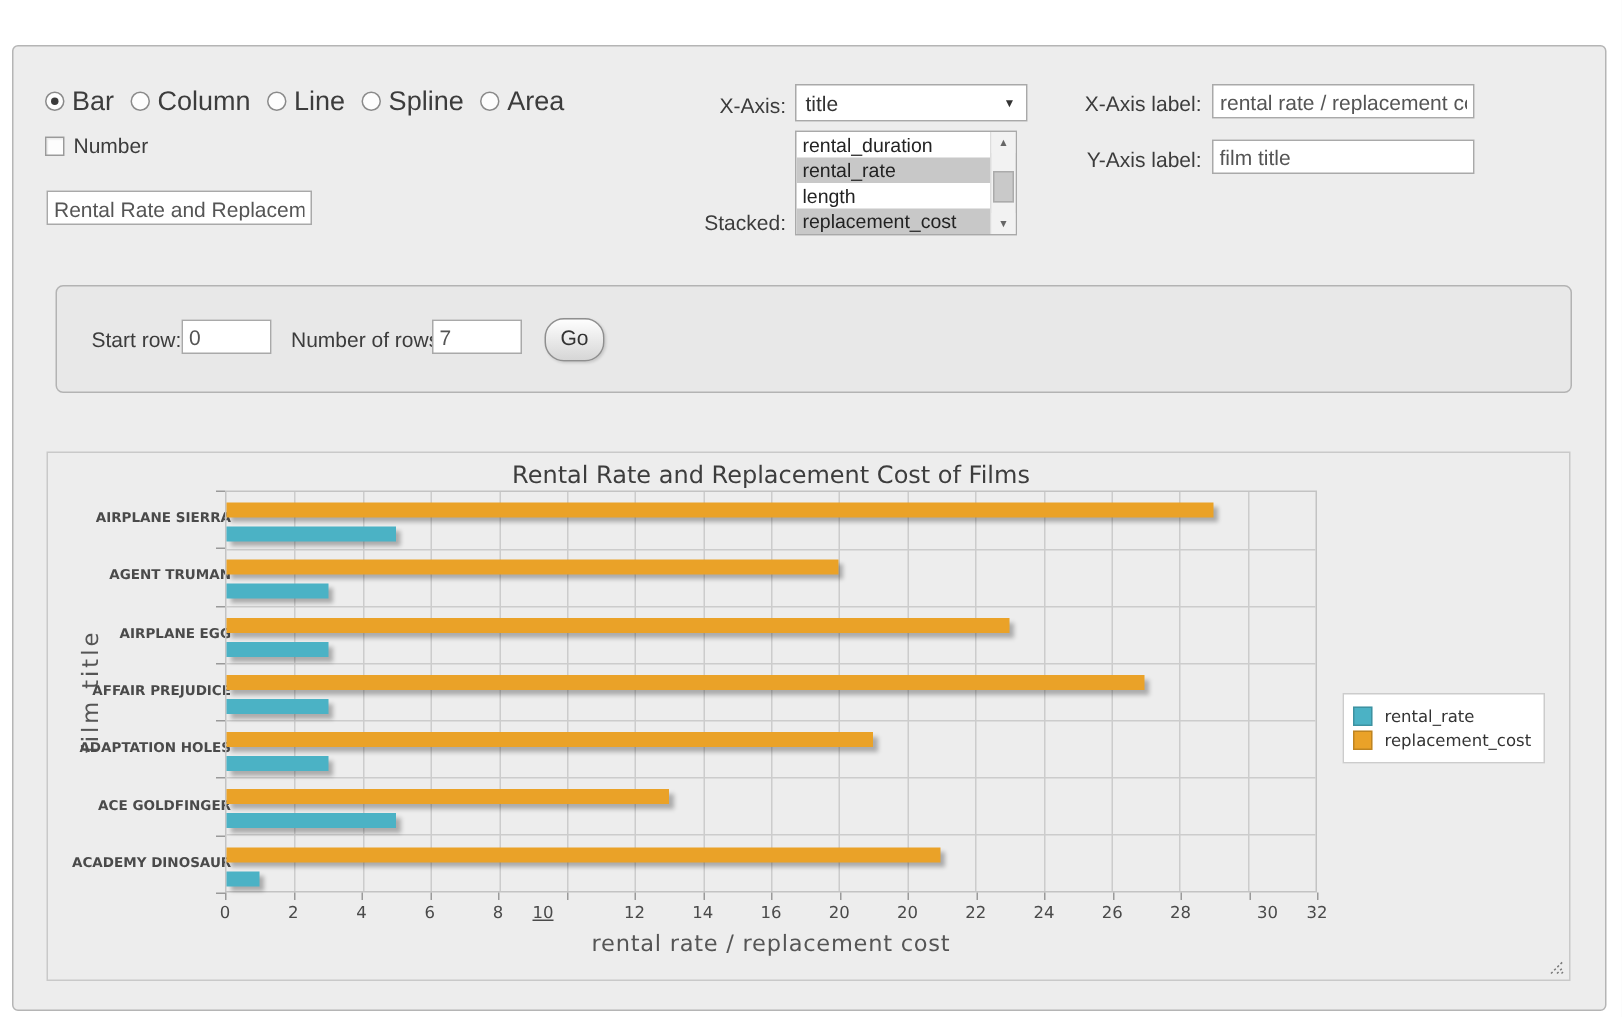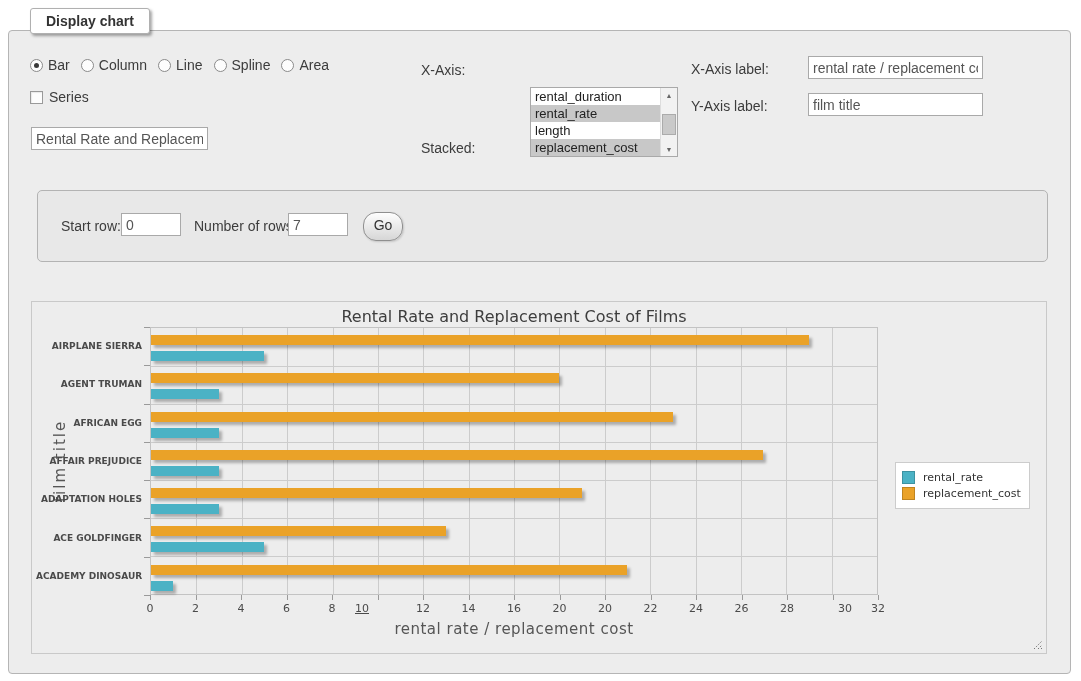--- a/index.html
+++ b/index.html
@@ -14,22 +14,22 @@
     box-sizing:border-box;
   }
   .legendbox {
     position:absolute; left:30px; top:8px; z-index:3;
     background:#fff; border:1px solid #b0b0b0; border-radius:3px;
     box-shadow:2px 2px 3px rgba(0,0,0,0.35);
     padding:4px 15px; font-size:14px; font-weight:bold; color:#333;
   }
   
   .flabel { position:absolute; font-size:14px; color:#3c3c3c; white-space:nowrap; }
-  .flabel.right { }
-  .radio-row { position:absolute; left:29px; top:55px; display:flex; align-items:center; font-size:14px; color:#3c3c3c; }
+  .flabel.right { text-align:right; }
+  .radio-row { position:absolute; left:29px; top:55px; display:flex; align-items:center; font-size:18px; color:#3c3c3c; }
   .radio-item { display:flex; align-items:center; margin-right:11px; }
   .radio {
     width:13px; height:13px; border-radius:50%; border:1px solid #8a8a8a;
     background:#fdfdfd; margin-right:5px; position:relative; box-sizing:border-box; flex:0 0 13px;
   }
   .radio.on::after {
     content:''; position:absolute; left:3px; top:3px; width:5px; height:5px;
     border-radius:50%; background:#3a3a3a;
   }
   .checkbox-row { position:absolute; left:29px; top:87px; display:flex; align-items:center; font-size:14px; color:#3c3c3c; }
@@ -77,21 +77,21 @@
     position:absolute; left:30px; top:300px; width:1016px; height:353px;
     background:#ededed; border:1px solid #c9c9c9; box-sizing:border-box;
     font-family:"DejaVu Sans", sans-serif;
   }
   .chart-title { position:absolute; left:118px; top:5px; width:728px; text-align:center; font-size:16px; color:#3d3d3d; }
   .plot { position:absolute; left:118px; top:25px; width:728px; height:268px; border:1px solid #c3c3c3; box-sizing:border-box; }
   .gl-v { position:absolute; top:0; bottom:0; width:1px; background:#ccc; }
   .gl-h { position:absolute; left:0; right:0; height:1px; background:#ccc; }
   .bar-row { position:absolute; left:0; width:100%; }
   .bar { position:absolute; left:0; height:10px; box-shadow:3px 3px 3px rgba(0,0,0,0.28); }
-  .ylabels { position:absolute; left:4px; top:25px; width:112px; height:268px; }
+  .ylabels { position:absolute; left:16px; top:25px; width:112px; height:268px; }
   .ylabel { position:absolute; right:6px; left:0; text-align:right; font-size:9px; font-weight:600; color:#4a4a4a; white-space:nowrap; }
   .ytick { position:absolute; left:112px; width:6px; height:1px; background:#9a9a9a; }
   .xtick-dash { position:absolute; width:1px; height:5px; background:#9a9a9a; top:293px; }
   .xtick-label { position:absolute; top:300px; width:30px; text-align:center; font-size:11px; color:#4a4a4a; }
   .x-axis-title { position:absolute; left:118px; top:318px; width:728px; text-align:center; font-size:15px; color:#555; letter-spacing:0.5px; }
   .y-axis-title {
     position:absolute; left:14px; top:159px; white-space:nowrap;
     transform:translate(-50%,-50%) rotate(-90deg);
     font-size:15px; color:#555; letter-spacing:2px;
     transform-origin:center; margin-left:14px;
@@ -100,21 +100,20 @@
   .legend-row { display:flex; align-items:center; margin:3px 0; }
   .swatch { width:13px; height:13px; margin-right:8px; border:1px solid rgba(0,0,0,0.18); box-sizing:border-box; flex:0 0 13px; }
   .legend-label { font-size:11px; color:#333; white-space:nowrap; }
   .resize-handle { position:absolute; right:3px; bottom:3px; width:12px; height:12px; cursor:nwse-resize; }
 </style>
 </head>
 <body>
 
 <div class="screen">
 
-  <div class="legendbox">Display chart</div>
 
   <div class="fieldset">
 
     <div class="radio-row" style="left:21px; top:26px;">
         <span class="radio-item">
           <span class="radio on"></span>
           <span>Bar</span>
         </span>
         <span class="radio-item">
           <span class="radio"></span>
@@ -129,26 +128,30 @@
           <span>Spline</span>
         </span>
         <span class="radio-item">
           <span class="radio"></span>
           <span>Area</span>
         </span>
       </div>
 
     <div class="checkbox-row" style="left:21px; top:58px;">
       <span class="checkbox"></span>
-      <span>Series</span>
+      <span>Number</span>
     </div>
 
     <input class="text-input" style="left: 22px; top: 96px; width: 177px; height: 23px;" value="Rental Rate and Replacement Cost of Films">
 
     <div class="flabel right" style="left:412px; top:31px; width:103px;">X-Axis:</div>
+    <div class="select-box" style="left:521px; top:25px;">
+      <span>title</span>
+      <span class="select-arrow">▼</span>
+    </div>
 
     <div class="flabel right" style="left:412px; top:109px; width:103px;">Stacked:</div>
     <div class="listbox" style="left:521px; top:56px;">
       <div class="lb-items">
           <div class="lb-item">rental_duration</div>
           <div class="lb-item sel">rental_rate</div>
           <div class="lb-item">length</div>
           <div class="lb-item sel">replacement_cost</div>
         </div>
       <div class="lb-scroll">
@@ -170,21 +173,21 @@
     <div class="flabel" style="left:185px; top:187px;">Number of rows:</div>
     <input class="text-input" style="left: 279px; top: 182px; width: 60px; height: 23px;" value="7">
     <div class="go-btn" style="left:354px; top:181px;">Go</div>
 
     <div class="chart-box" style="left:22px; top:270px;">
       <div class="chart-title">Rental Rate and Replacement Cost of Films</div>
       <div class="y-axis-title">film title</div>
       <div class="ylabels">
           <div class="ylabel" style="top: 14.1429px;">AIRPLANE SIERRA</div>
           <div class="ylabel" style="top: 52.4286px;">AGENT TRUMAN</div>
-          <div class="ylabel" style="top: 90.7143px;">AFRICAN EGG</div>
+          <div class="ylabel" style="top: 90.7143px;">AIRPLANE EGG</div>
           <div class="ylabel" style="top: 129px;">AFFAIR PREJUDICE</div>
           <div class="ylabel" style="top: 167.286px;">ADAPTATION HOLES</div>
           <div class="ylabel" style="top: 205.571px;">ACE GOLDFINGER</div>
           <div class="ylabel" style="top: 243.857px;">ACADEMY DINOSAUR</div>
         </div>
       <div class="plot">
           <div class="gl-v" style="left: 6.25%;"></div>
           <div class="gl-v" style="left: 12.5%;"></div>
           <div class="gl-v" style="left: 18.75%;"></div>
           <div class="gl-v" style="left: 25%;"></div>

